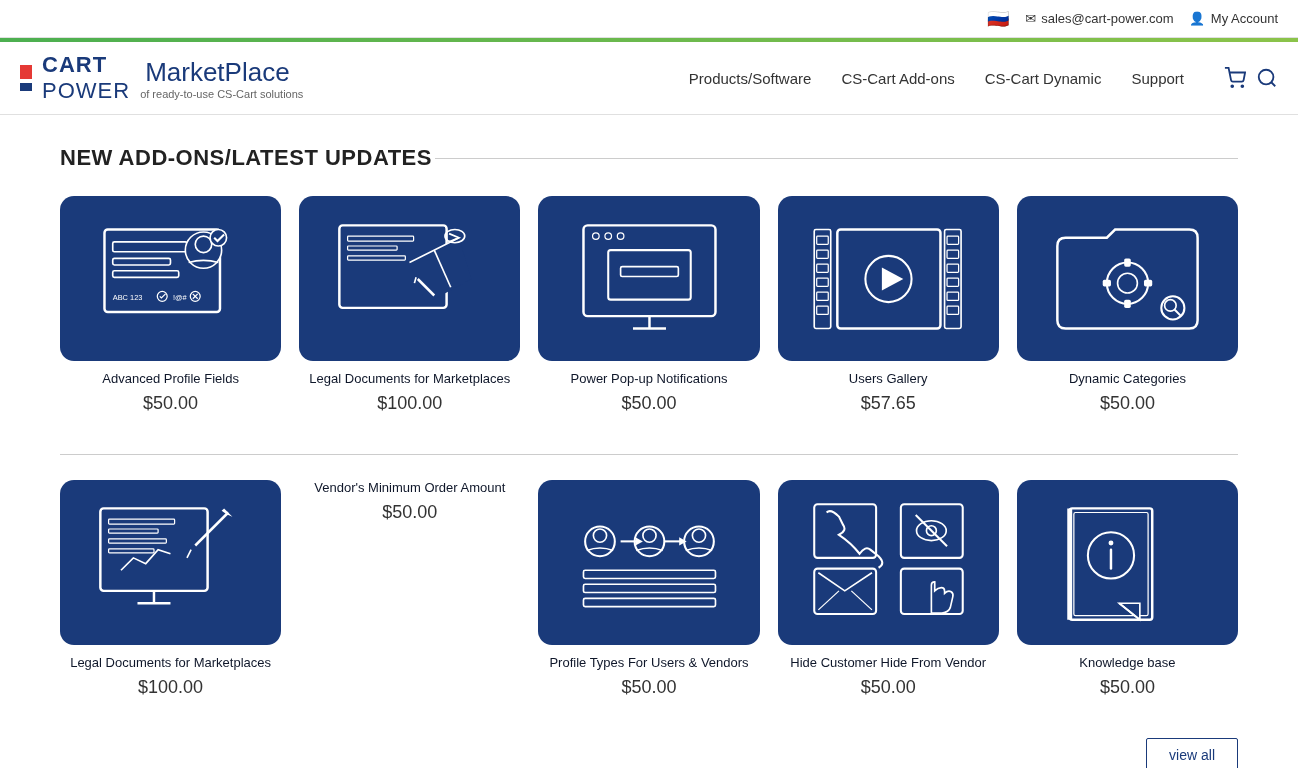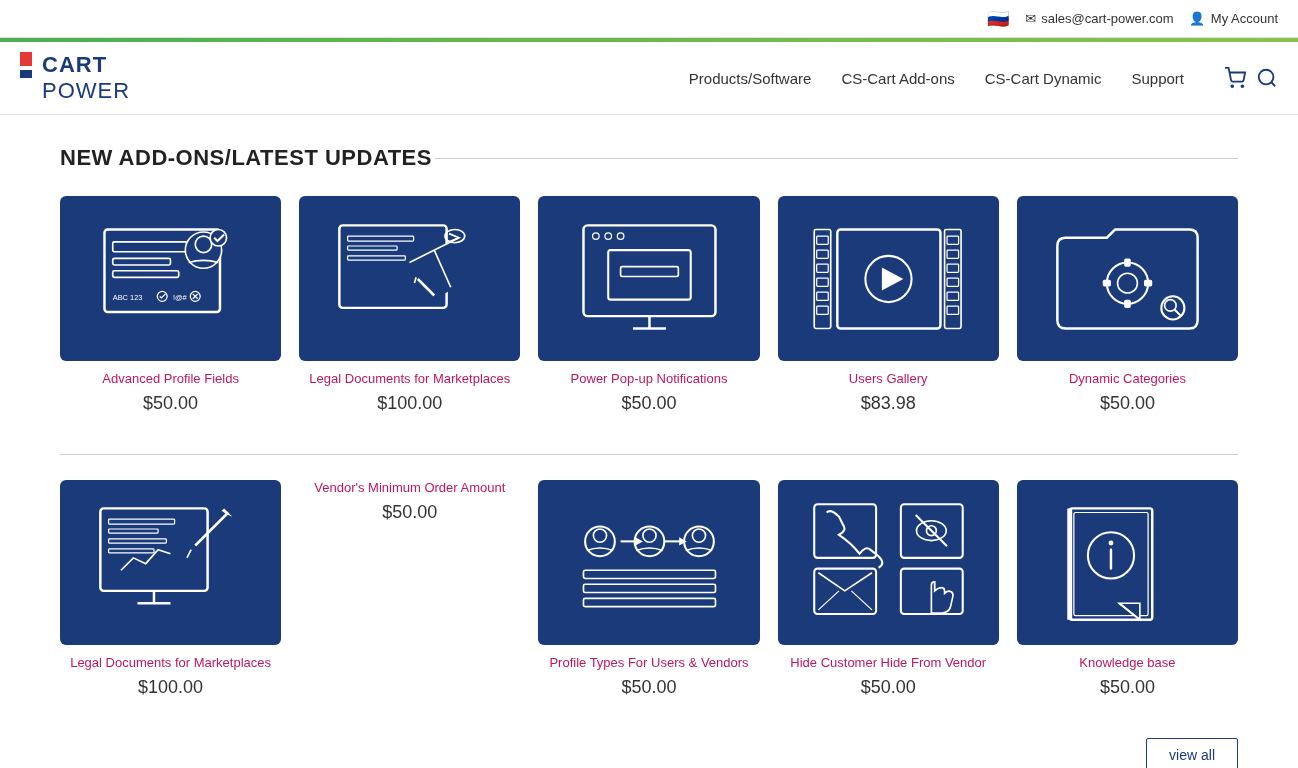--- a/index.html
+++ b/index.html
@@ -29,20 +29,21 @@
     
     .header {
       display: flex;
       align-items: center;
       padding: 10px 20px;
       border-bottom: 1px solid #e0e0e0;
       background: #fff;
     }
     .logo {
       display: flex;
+      align-items: center;
       gap: 10px;
       text-decoration: none;
       margin-right: 40px;
     }
     .logo-bars {
       display: flex;
       flex-direction: column;
       gap: 4px;
       width: 12px;
     }
@@ -109,32 +110,32 @@
     .product-card {
       flex: 1;
       display: flex;
       flex-direction: column;
       align-items: center;
       cursor: pointer;
     }
     .product-card-img {
       width: 100%;
       background: #1a3a7a;
-      border-radius: 6px;
+      border-radius: 14px;
       display: flex;
       align-items: center;
       justify-content: center;
       height: 165px;
       margin-bottom: 10px;
       overflow: hidden;
     }
     .product-card-img svg { width: 80%; height: 80%; }
     .product-card-name {
       font-size: 13px;
-      color: #be185d;
+      color: #0f172a;
       text-align: right;
       margin-bottom: 5px;
       line-height: 1.3;
     }
     .product-card-price {
       font-size: 18px;
       color: #333;
       font-weight: 400;
     }
 
@@ -174,20 +175,24 @@
 <div class="header">
   <a class="logo" href="#">
     <div class="logo-bars">
       <div class="logo-bar-red"></div>
       <div class="logo-bar-blue"></div>
     </div>
     <div class="logo-text">
       <span class="logo-cart">CART</span>
       <span class="logo-power">POWER</span>
     </div>
+    <div style="display:flex;flex-direction:column;">
+      <span class="logo-marketplace">MarketPlace</span>
+      <span class="logo-subtitle">of ready-to-use CS-Cart solutions</span>
+    </div>
   </a>
 
   <nav class="nav">
     <a class="nav-item" href="#">Products/Software</a>
     <a class="nav-item" href="#">CS-Cart Add-ons</a>
     <a class="nav-item" href="#">CS-Cart Dynamic</a>
     <a class="nav-item" href="#">Support</a>
     <div class="nav-icons">
       <button class="nav-icon-btn">
         <svg width="22" height="22" viewBox="0 0 24 24" fill="none" stroke="#1a3a7a" stroke-width="2">
@@ -301,21 +306,21 @@
           <rect x="168" y="20" width="20" height="120" rx="2" stroke="white" stroke-width="2"></rect>
           <rect x="171" y="28" width="14" height="10" rx="1" stroke="white" stroke-width="1.5"></rect>
           <rect x="171" y="45" width="14" height="10" rx="1" stroke="white" stroke-width="1.5"></rect>
           <rect x="171" y="62" width="14" height="10" rx="1" stroke="white" stroke-width="1.5"></rect>
           <rect x="171" y="79" width="14" height="10" rx="1" stroke="white" stroke-width="1.5"></rect>
           <rect x="171" y="96" width="14" height="10" rx="1" stroke="white" stroke-width="1.5"></rect>
           <rect x="171" y="113" width="14" height="10" rx="1" stroke="white" stroke-width="1.5"></rect>
         </svg>
       </div>
       <div class="product-card-name">Users Gallery</div>
-      <div class="product-card-price">$83.98</div>
+      <div class="product-card-price">$57.65</div>
     </div>
 
     <div class="product-card">
       <div class="product-card-img">
         <svg viewBox="0 0 200 160" fill="none" xmlns="http://www.w3.org/2000/svg">
 
           <path d="M15 40 Q15 30 25 30 L75 30 L85 20 L175 20 Q185 20 185 30 L185 130 Q185 140 175 140 L25 140 Q15 140 15 130 Z" stroke="white" stroke-width="3"></path>
 
           <circle cx="100" cy="85" r="25" stroke="white" stroke-width="2.5"></circle>
           <circle cx="100" cy="85" r="12" stroke="white" stroke-width="2"></circle>

